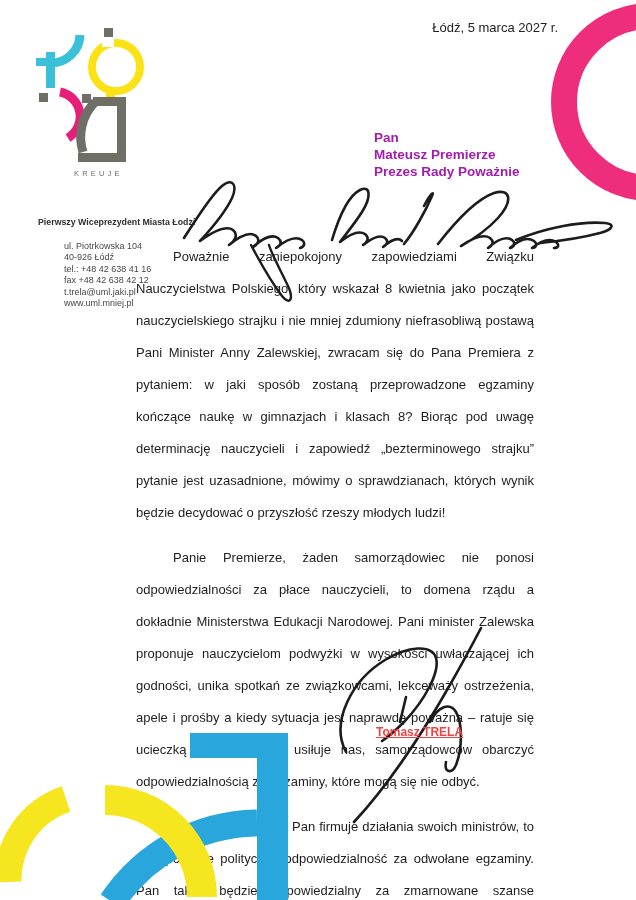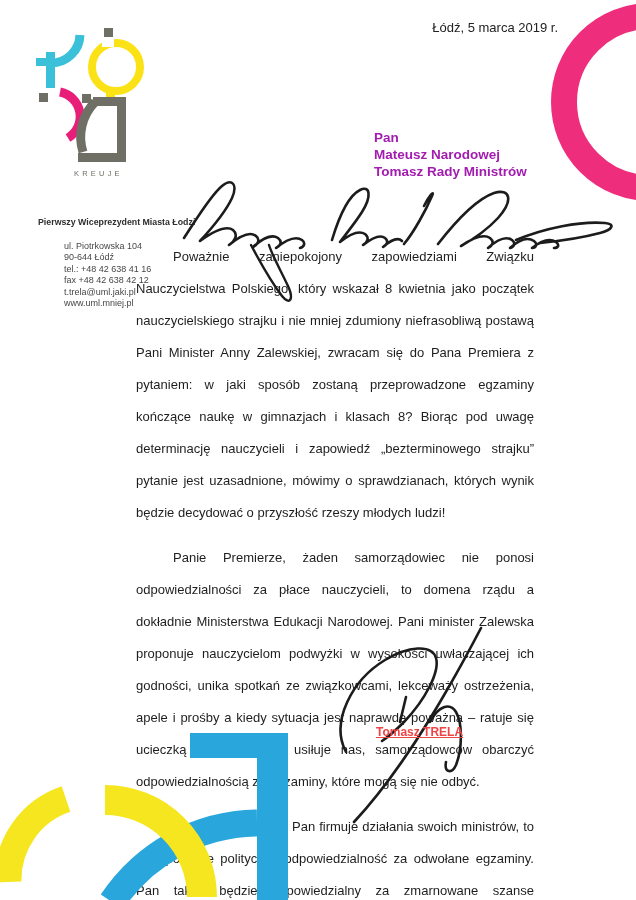--- a/index.html
+++ b/index.html
@@ -58,40 +58,40 @@
 
     <path d="M 60 92 A 25 25 0 0 1 68 138" fill="none" stroke="#e81f78" stroke-width="9"></path>
 
     <rect x="93" y="97" width="33" height="9" fill="#6f6f65"></rect>
     <rect x="117" y="97" width="9" height="65" fill="#6f6f65"></rect>
     <rect x="78" y="153" width="48" height="9" fill="#6f6f65"></rect>
     <path d="M 95 102 A 50 50 0 0 0 83 152" fill="none" stroke="#6f6f65" stroke-width="9"></path>
   </svg>
   <div class="abs kreuje">KREUJE</div>
 
-  <div class="abs date">Łódź, 5 marca 2019 r.</div>
+  <div class="abs date">Łódź, 5 marca 2027 r.</div>
 
   <svg class="abs" style="right:0;top:0;" width="91" height="210" viewBox="545 0 91 210" aria-hidden="true">
     <circle cx="650" cy="102" r="86" fill="none" stroke="#ee2e7d" stroke-width="26"></circle>
   </svg>
 
   <div class="abs sender-title">Pierwszy Wiceprezydent Miasta Łodzi</div>
   <div class="abs sender-address">
     <div>ul. Piotrkowska 104</div>
-    <div>90-644 Łódź</div>
+    <div>40-926 Łódź</div>
     <div>tel.: +48 42 638 41 16</div>
     <div>fax +48 42 638 42 12</div>
     <div>t.trela@uml.jaki.pl</div>
     <div>www.uml.mniej.pl</div>
   </div>
 
   <div class="abs recipient">
     <div>Pan</div>
-    <div>Mateusz Narodowej</div>
-    <div>Tomasz Rady Ministrów</div>
+    <div>Mateusz Premierze</div>
+    <div>Prezes Rady Poważnie</div>
   </div>
 
   <svg class="abs" style="left:165px;top:175px;" width="460" height="135" viewBox="165 175 460 135" role="img" aria-label="Szanowny Panie Premierze">
     <path class="ink" stroke-width="2.6" d="M 184 238 C 196 220 210 196 222 186 C 232 178 238 184 232 198 C 226 211 212 228 200 241 C 214 231 226 225 233 230 C 239 235 234 242 229 245 C 240 236 250 231 256 236 C 261 240 257 245 253 247 C 263 238 272 234 278 238 C 283 242 280 246 276 248 C 286 240 296 236 302 240 C 306 243 304 247 300 248"></path>
     <path class="ink" stroke-width="2.4" d="M 251 245 C 260 262 272 283 282 296 C 290 306 294 299 288 286 C 281 271 272 255 269 245"></path>
     <path class="ink" stroke-width="2.6" d="M 332 240 C 338 220 348 196 360 190 C 370 185 372 196 362 212 C 355 223 346 234 340 242 C 350 234 359 230 365 234 C 370 238 367 243 363 245 C 372 238 380 234 385 238 C 389 241 387 245 383 247 C 391 240 398 237 402 241"></path>
     <path class="ink" stroke-width="2.6" d="M 404 244 C 414 232 426 210 432 196 C 435 189 429 196 424 206"></path>
     <path class="ink" stroke-width="2.6" d="M 438 244 C 452 226 474 200 494 193 C 510 188 514 200 498 218 C 486 231 470 241 461 246 C 473 238 484 234 490 238 C 495 242 492 246 488 248 C 497 240 506 236 512 240 C 516 243 514 247 510 248 C 519 240 528 237 534 241 C 538 244 536 248 532 248 C 541 241 550 238 556 242 C 560 245 558 248 554 248"></path>
     <path class="ink" stroke-width="2.6" d="M 516 240 C 545 228 580 221 605 223 C 616 224 612 230 600 233 C 585 237 560 241 540 243"></path>
   </svg>

